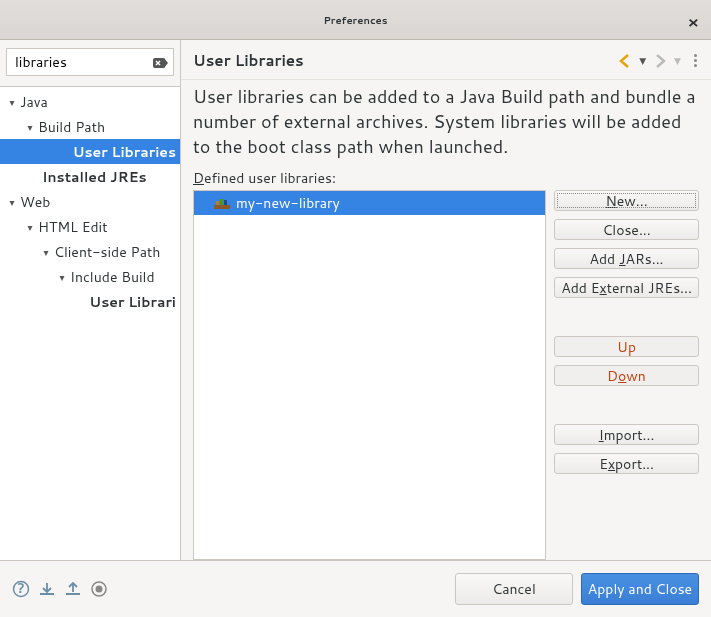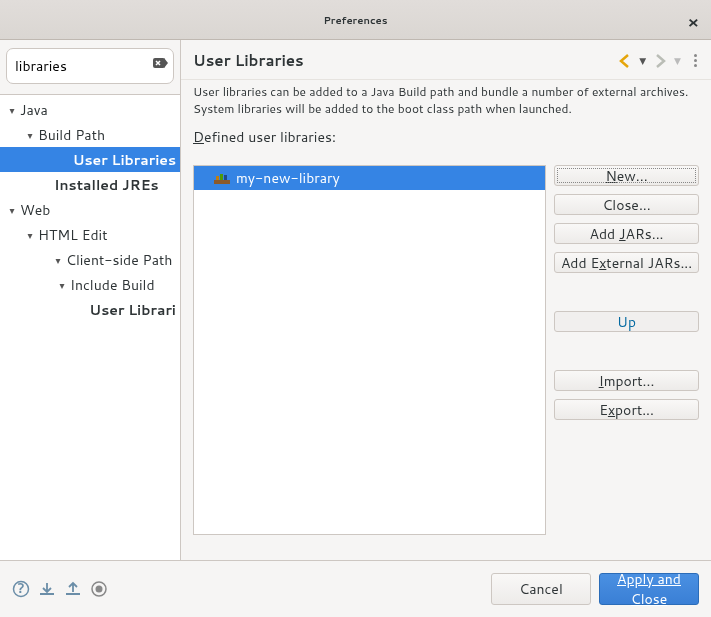--- a/index.html
+++ b/index.html
@@ -7,71 +7,71 @@
 
 .titlebar { height: 40px; background: linear-gradient(to bottom, #e1ddda, #dad6d2); border-bottom: 1px solid #bfb8b1; display: flex; align-items: center; justify-content: center; position: relative; }
 .titlebar .title { font-weight: bold; font-size: 10px; color: #2e3436; }
 .titlebar .close { position: absolute; right: 12px; top: 10px; font-size: 16px; cursor: pointer; color: #2e3436; font-weight: bold; }
 
 .body { display: flex; height: 520px; }
 
 .sidebar { width: 181px; border-right: 1px solid #cdc7c2; background: #fff; display: flex; flex-direction: column; }
 .search-wrap { padding: 8px 6px 10px; background: #f6f5f4; border-bottom: 1px solid #cdc7c2; }
 .search-field { position: relative; }
-.search-field input { width: 100%; height: 36px; padding: 4px 26px 4px 8px; border: 1px solid #cdc7c2; border-radius: 7px; background: #fff; outline: none; }
+.search-field input { width: 100%; height: 28px; padding: 4px 26px 4px 8px; border: 1px solid #cdc7c2; border-radius: 0; background: #fff; outline: none; }
 .search-field .clear { position: absolute; right: 6px; top: 7px; width: 16px; height: 16px; cursor: pointer; }
 .clear svg { width: 16px; height: 16px; }
 
 .tree { flex: 1; background: #fff; overflow: hidden; padding-top: 2px; }
 .tree-row { height: 25px; display: flex; align-items: center; white-space: nowrap; cursor: pointer; padding-right: 4px; }
 .tree-row .twisty { width: 12px; text-align: center; font-size: 10px; color: #555; flex-shrink: 0; }
 .tree-row .label { padding-left: 2px; }
 .tree-row.bold .label { font-weight: bold; }
 .tree-row.selected { background: #3584e4; color: #fff; }
 .tree-row.selected .label { font-weight: bold; }
 .tree-row.right { justify-content: flex-end; }
 .tree-row.right .label { text-align: right; }
 .ind0 { padding-left: 6px; }
 .ind1 { padding-left: 24px; }
-.ind2 { padding-left: 52px; }
+.ind2 { padding-left: 40px; }
 .ind3 { padding-left: 56px; }
 
 .main { flex: 1; background: #f6f5f4; display: flex; flex-direction: column; padding: 0; }
 .main-header { display: flex; align-items: center; padding: 10px 12px 8px 12px; }
 .main-header h2 { font-size: 15px; font-weight: bold; flex: 1; }
 .nav-icons { display: flex; align-items: center; gap: 6px; }
 .nav-icons .ico { width: 16px; height: 16px; display:flex; align-items:center; justify-content:center; }
 .nav-icons .drop { font-size: 9px; color: #555; }
 .menu-dots { width: 8px; display: flex; flex-direction: column; gap: 2px; align-items: center; margin-left:4px;}
 .menu-dots span { width: 3px; height: 3px; background: #888; border-radius: 50%; }
 
-.desc { padding: 4px 14px 10px 12px; line-height: 1.38; font-size: 12px; color: #2e3436; border-top:1px solid #e6e3df; }
+.desc { padding: 4px 14px 10px 12px; line-height: 1.38; font-size: 18px; color: #2e3436; border-top:1px solid #e6e3df; }
 
 .defined-wrap { padding: 0 12px; flex: 1; display: flex; flex-direction: column; }
-.defined-label { margin-bottom: 18px; }
+.defined-label { margin-bottom: 2px; }
 .defined-label .u { text-decoration: underline; }
 .defined-body { display: flex; gap: 8px; flex: 1; }
 .listbox { flex: 1; background: #fff; border: 1px solid #cdc7c2; height: 370px; overflow: hidden; }
 .list-row { height: 24px; display: flex; align-items: center; padding-left: 20px; gap: 6px; }
 .list-row.selected { background: #3584e4; color: #fff; }
 .lib-icon { width: 16px; height: 12px; flex-shrink:0; }
 
 .btn-col { width: 145px; display: flex; flex-direction: column; gap: 8px; }
 .btn { height: 21px; border: 1px solid #cdc7c2; background: linear-gradient(to bottom, #f9f8f7, #edebe9); border-radius: 3px; cursor: pointer; text-align: center; display:flex; align-items:center; justify-content:center; font-size:14px; color:#2e3436; }
 .btn.focused { outline: 1px dotted #888; outline-offset: -4px; }
-.btn.disabled { color: #0369a1; background: #f1efee; cursor: default; }
+.btn.disabled { color: #c2410c; background: #f1efee; cursor: default; }
 .btn .u { text-decoration: underline; }
 .gap { height: 22px; }
 
 .footer { height: 57px; border-top: 1px solid #cdc7c2; background: #f6f5f4; display: flex; align-items: center; padding: 0 12px; }
 .footer-icons { display: flex; gap: 8px; align-items: center; }
 .footer-icons .fi { width: 18px; height: 18px; display:flex; align-items:center; justify-content:center; }
 .footer-spacer { flex: 1; }
-.footer .btn { width: 100px; height: 32px; }
-.btn.primary { background: linear-gradient(to bottom, #4a90e2, #3a7fd5); border-color: #2b6cb8; color: #fff; text-decoration: underline; }
+.footer .btn { width: 118px; height: 32px; }
+.btn.primary { background: linear-gradient(to bottom, #4a90e2, #3a7fd5); border-color: #2b6cb8; color: #fff; }
 .footer .btn + .btn { margin-left: 8px; }
 </style>
 </head>
 <body>
 
 <div class="titlebar">
   <span class="title">Preferences</span>
   <span class="close">×</span>
 </div>
 
@@ -166,24 +166,27 @@
         </div>
         <div class="btn-col">
           <div class="btn focused">
               <span><span class="u">N</span><span>ew...</span></span>
             </div>
           <div class="btn">Close...</div>
           <div class="btn">
               <span>Add <span class="u">J</span>ARs...</span>
             </div>
           <div class="btn">
-              <span><span>Add E</span><span class="u">x</span><span>ternal JARs...</span></span>
+              <span><span>Add E</span><span class="u">x</span><span>ternal JREs...</span></span>
             </div>
           <div class="gap"></div>
           <div class="btn disabled">Up</div>
+          <div class="btn disabled">
+              <span>D<span class="u">o</span>wn</span>
+            </div>
           <div class="gap"></div>
           <div class="btn">
               <span><span class="u">I</span>mport...</span>
             </div>
           <div class="btn">
               <span>E<span class="u">x</span>port...</span>
             </div>
         </div>
       </div>
     </div>

